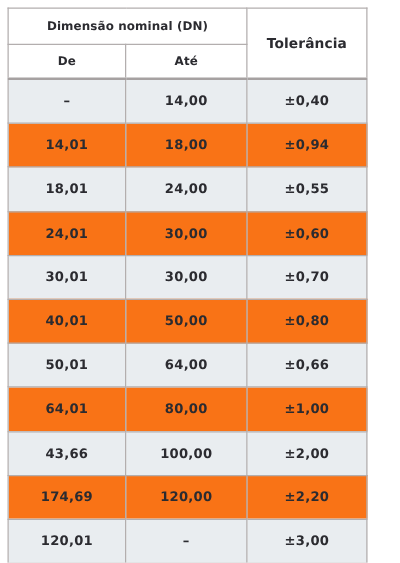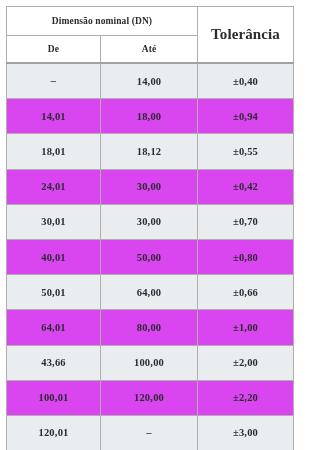--- a/index.html
+++ b/index.html
@@ -21,21 +21,20 @@
     padding: 6px 7px 7px 6px;
   }
 
   table.tolerance-table {
     width: 287px;
     height: 437px;
     border-collapse: collapse;
     table-layout: fixed;
     background: #ffffff;
     border: 1px solid #b3aeae;
-    font-family: Liberation Serif, serif;
   }
 
   table.tolerance-table td,
   table.tolerance-table th {
     border: 1px solid #b3aeae;
     text-align: center;
     vertical-align: middle;
     color: #2b2b30;
     font-weight: bold;
     padding: 0;
@@ -52,42 +51,42 @@
     background: #ffffff;
   }
 
   th.group-header {
     height: 28px;
   }
   th.sub-header {
     height: 26px;
   }
   th.tol-header {
-    font-size: 15px;
+    font-size: 11px;
   }
 
   
   thead th {
     border-bottom-color: #b3aeae;
   }
   tbody tr:first-child td {
     border-top: 2px solid #a6a1a1;
   }
 
   tbody td {
     height: 34.2px;
     font-size: 10.5px;
     letter-spacing: 0.2px;
   }
 
   tbody tr.shaded td {
     background: #e9edf0;
   }
   tbody tr.plain td {
-    background: #d946ef;
+    background: #f97316;
   }
 
   .dash {
     display: inline-block;
     font-size: 10.5px;
     font-weight: bold;
     line-height: 1;
   }
 </style>
 </head>
@@ -116,27 +115,27 @@
           <td>14,00</td>
           <td>±0,40</td>
         </tr>
         <tr class="plain">
           <td>14,01</td>
           <td>18,00</td>
           <td>±0,94</td>
         </tr>
         <tr class="shaded">
           <td>18,01</td>
-          <td>18,12</td>
+          <td>24,00</td>
           <td>±0,55</td>
         </tr>
         <tr class="plain">
           <td>24,01</td>
           <td>30,00</td>
-          <td>±0,42</td>
+          <td>±0,60</td>
         </tr>
         <tr class="shaded">
           <td>30,01</td>
           <td>30,00</td>
           <td>±0,70</td>
         </tr>
         <tr class="plain">
           <td>40,01</td>
           <td>50,00</td>
           <td>±0,80</td>
@@ -150,21 +149,21 @@
           <td>64,01</td>
           <td>80,00</td>
           <td>±1,00</td>
         </tr>
         <tr class="shaded">
           <td>43,66</td>
           <td>100,00</td>
           <td>±2,00</td>
         </tr>
         <tr class="plain">
-          <td>100,01</td>
+          <td>174,69</td>
           <td>120,00</td>
           <td>±2,20</td>
         </tr>
         <tr class="shaded">
           <td>120,01</td>
           <td><span class="dash">–</span></td>
           <td>±3,00</td>
         </tr>
       </tbody>
   </table>

